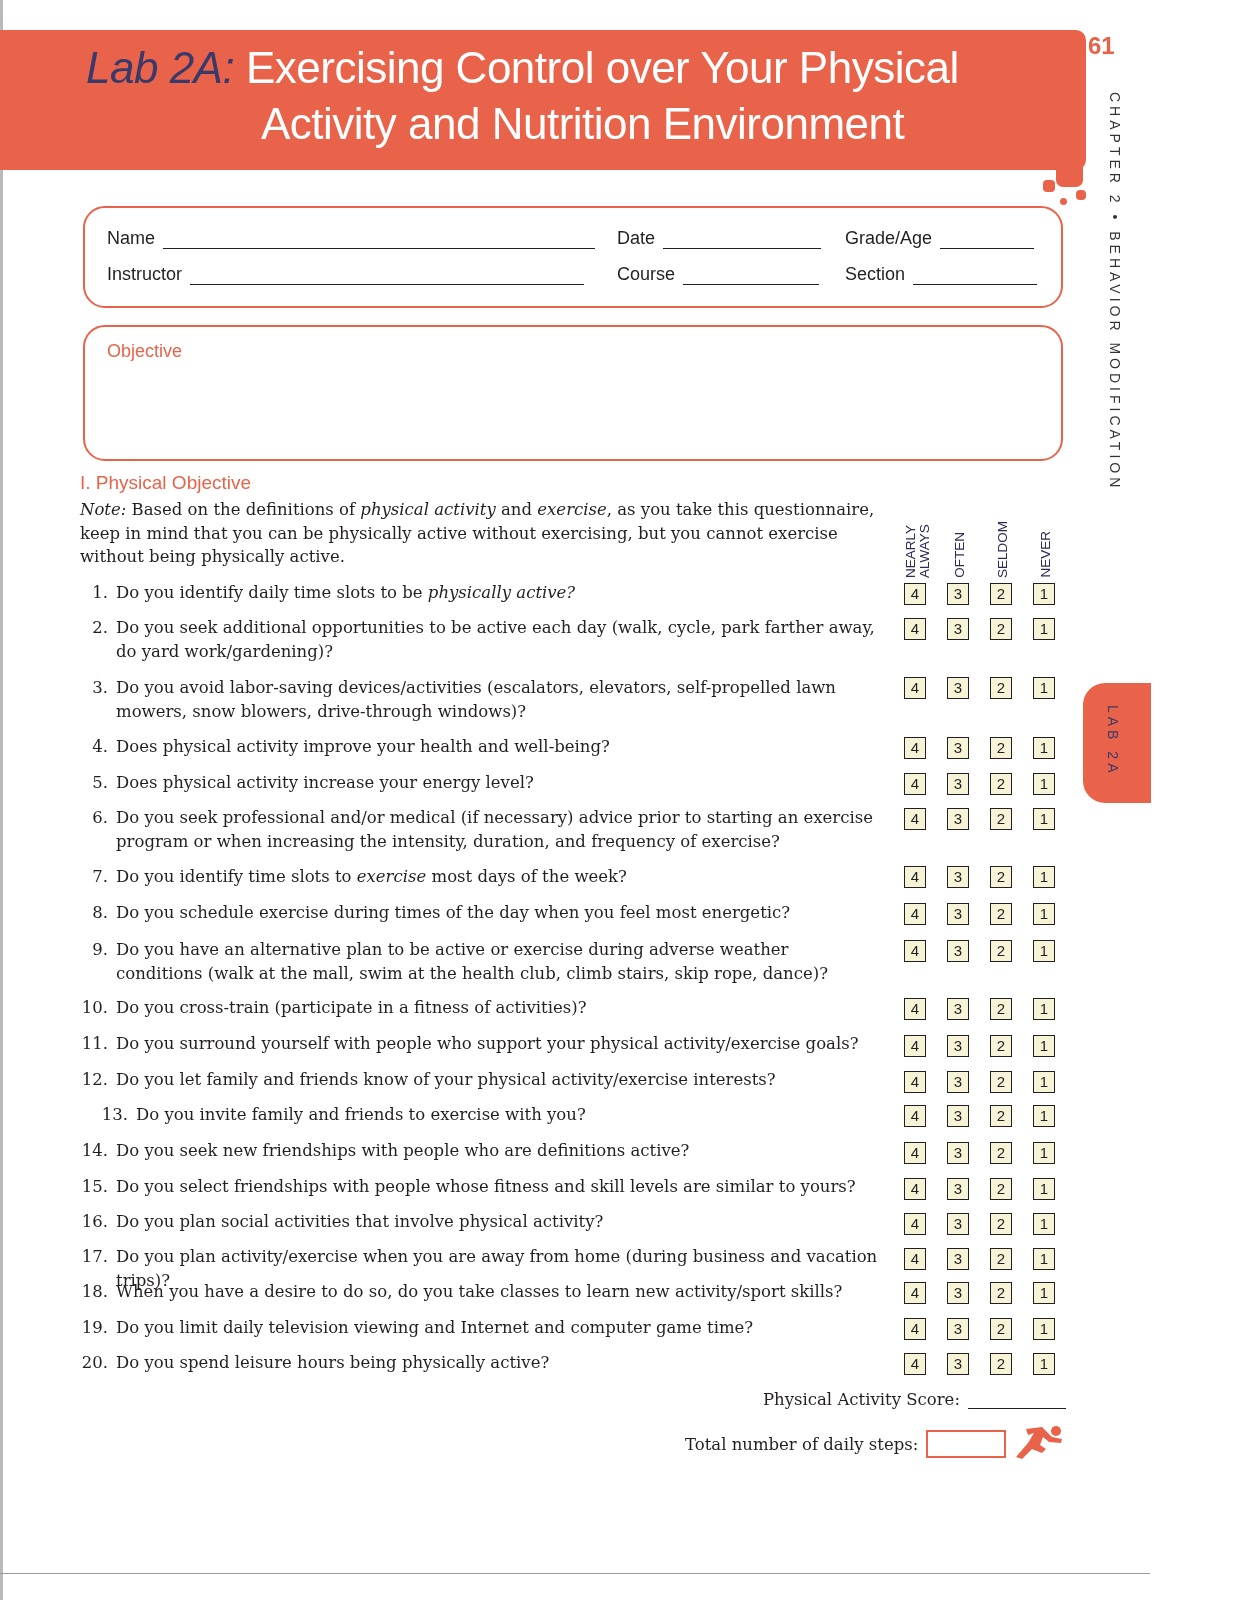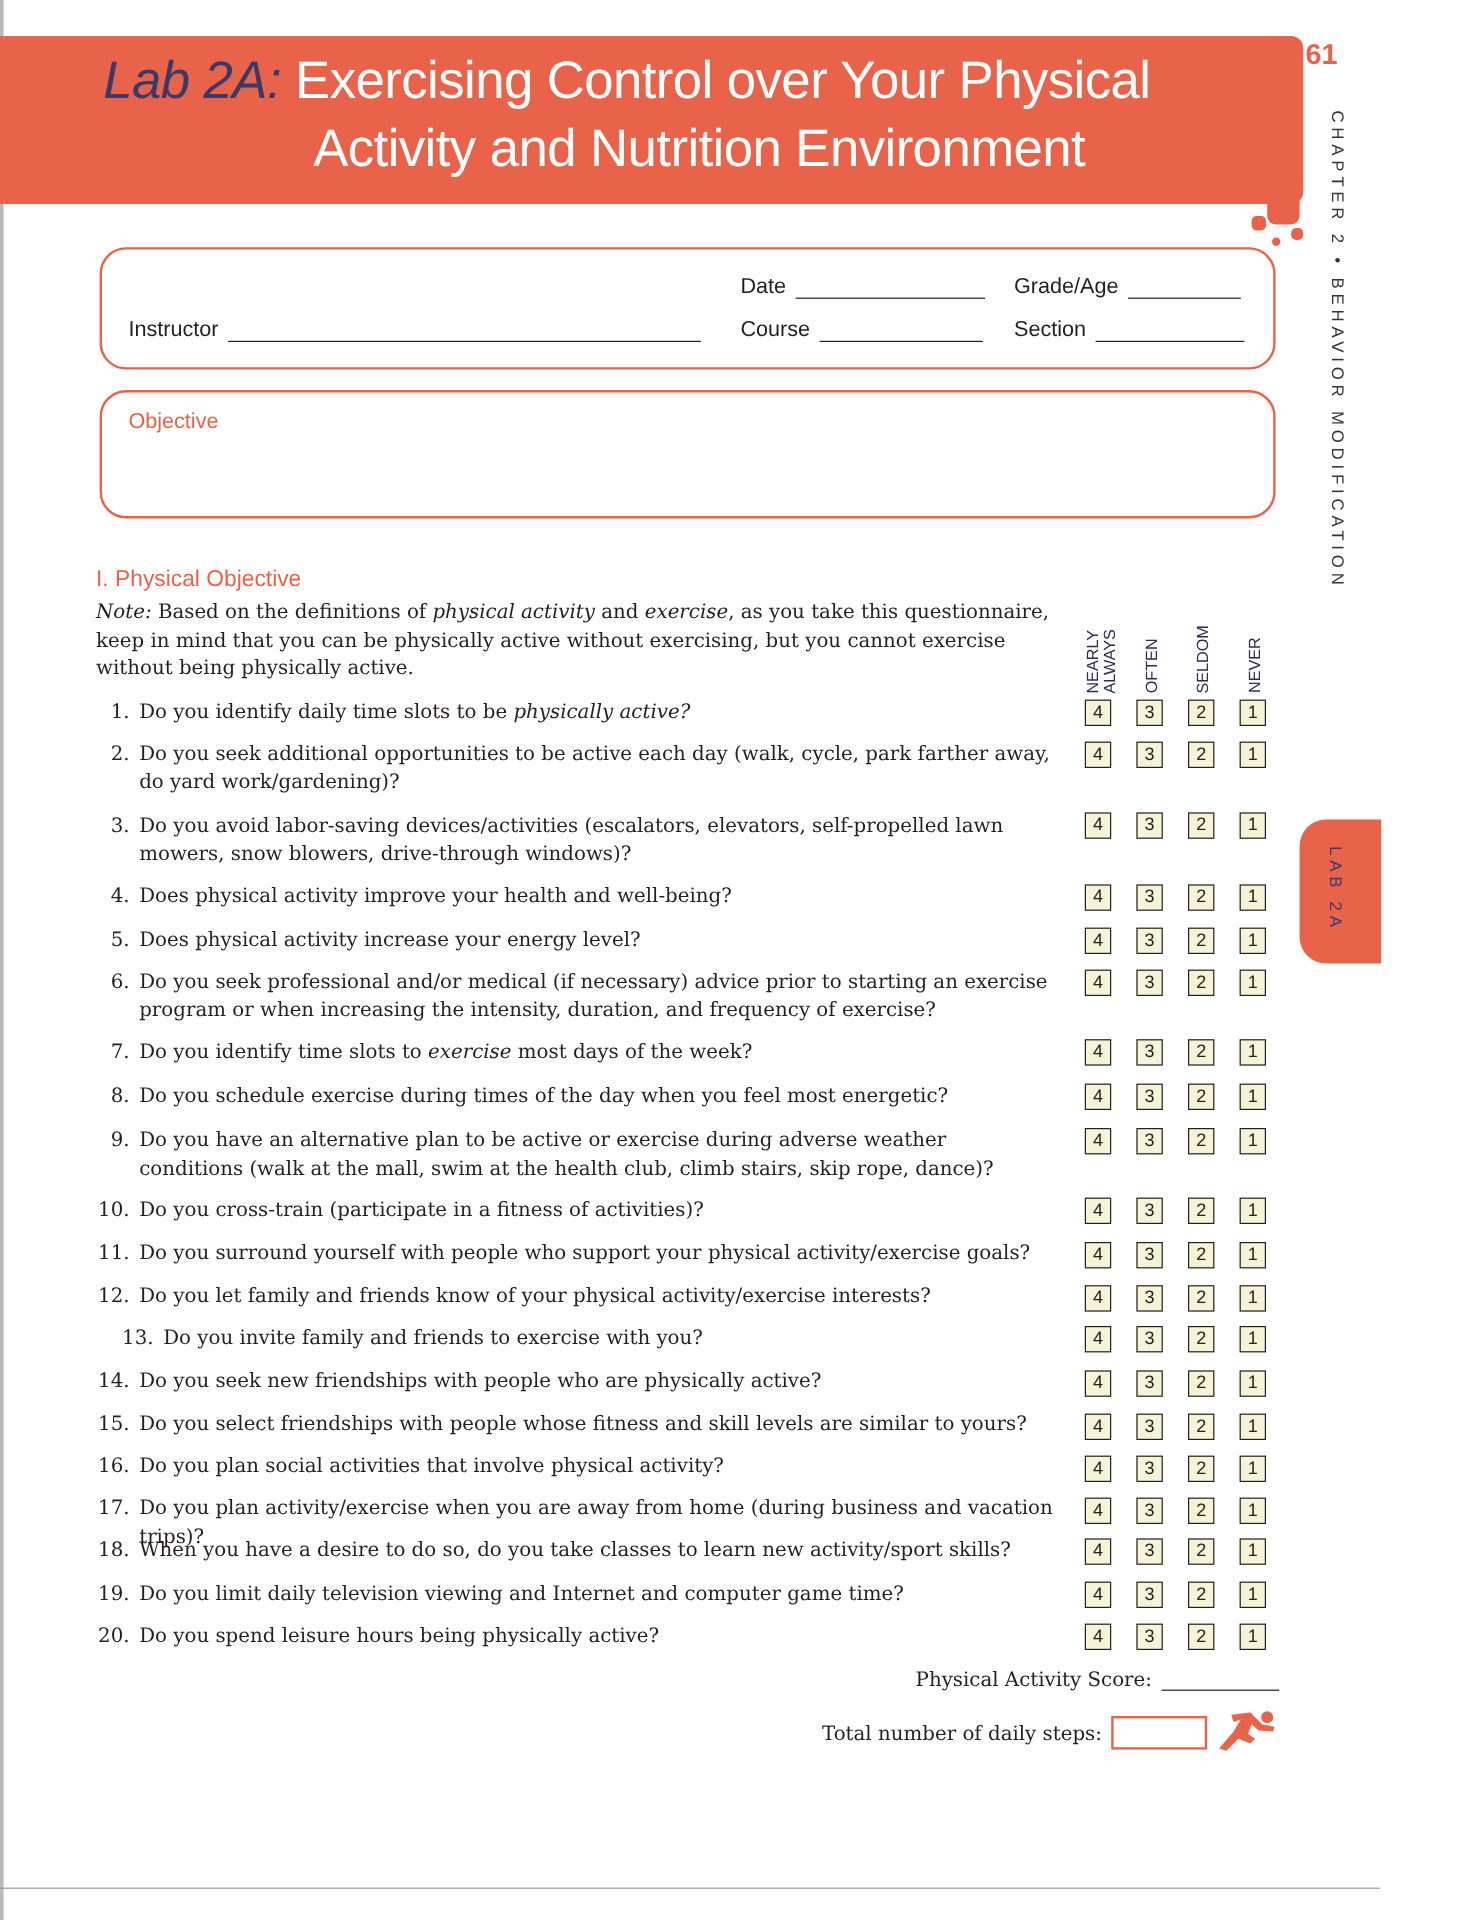--- a/index.html
+++ b/index.html
@@ -43,21 +43,21 @@
     position: absolute; left: 22px; top: 22px; writing-mode: vertical-rl;
     font-family: "Liberation Sans", sans-serif; font-size: 14px; letter-spacing: 4px;
     color: #3a3a6a;
   }
   
   .info-box {
     position: absolute; left: 83px; width: 980px;
     border: 2px solid #e8634a; border-radius: 22px; box-sizing: border-box;
   }
   .id-box { top: 206px; height: 102px; }
-  .obj-box { top: 325px; height: 107px; }
+  .obj-box { top: 325px; height: 136px; }
   .field-row {
     position: absolute; font-family: "Liberation Sans", sans-serif; font-size: 18px;
     color: #231f20; display: flex; align-items: flex-end;
   }
   .field-row .line { border-bottom: 1.5px solid #231f20; height: 18px; margin-left: 8px; }
   .box-heading {
     font-family: "Liberation Sans", sans-serif; font-size: 18px; color: #e8634a;
     margin-bottom: 4px;
   }
   .box-text { font-size: 16.5px; line-height: 24px; color: #231f20; }
@@ -121,20 +121,24 @@
   <div class="sq" style="left:1060px;top:198px;width:7px;height:7px;"></div>
 </div>
 
 <div class="chapter-vertical">CHAPTER 2 • BEHAVIOR MODIFICATION</div>
 
 <div class="lab-tab">
   <span>LAB 2A</span>
 </div>
 
 <div class="info-box id-box">
+  <div class="field-row" style="left:22px;top:20px;">
+    <span>Name</span>
+    <span class="line" style="width:432px;"></span>
+  </div>
   <div class="field-row" style="left:532px;top:20px;">
     <span>Date</span>
     <span class="line" style="width:158px;"></span>
   </div>
   <div class="field-row" style="left:760px;top:20px;">
     <span>Grade/Age</span>
     <span class="line" style="width:94px;"></span>
   </div>
   <div class="field-row" style="left:22px;top:56px;">
     <span>Instructor</span>
@@ -294,21 +298,21 @@
       <span class="txt">Do you invite family and friends to exercise with you?</span>
     </div>
     <div class="answers" style="top: 1105px;">
       <div class="ans">4</div>
       <div class="ans">3</div>
       <div class="ans">2</div>
       <div class="ans">1</div>
     </div>
     <div class="q" style="top: 1139px;">
       <span class="num">14.</span>
-      <span class="txt">Do you seek new friendships with people who are physically active?</span>
+      <span class="txt">Do you seek new friendships with people who are definitions active?</span>
     </div>
     <div class="answers" style="top: 1142px;">
       <div class="ans">4</div>
       <div class="ans">3</div>
       <div class="ans">2</div>
       <div class="ans">1</div>
     </div>
     <div class="q" style="top: 1175px;">
       <span class="num">15.</span>
       <span class="txt">Do you select friendships with people whose fitness and skill levels are similar to yours?</span>

